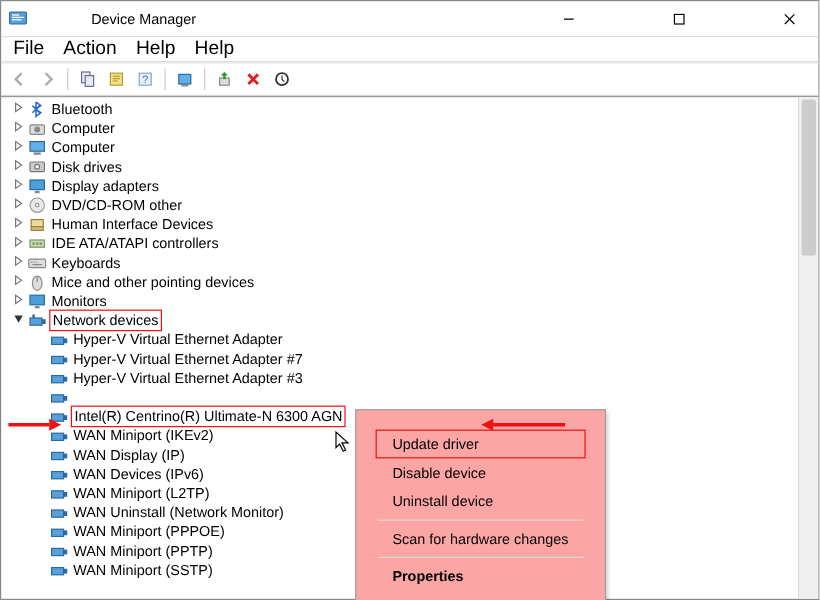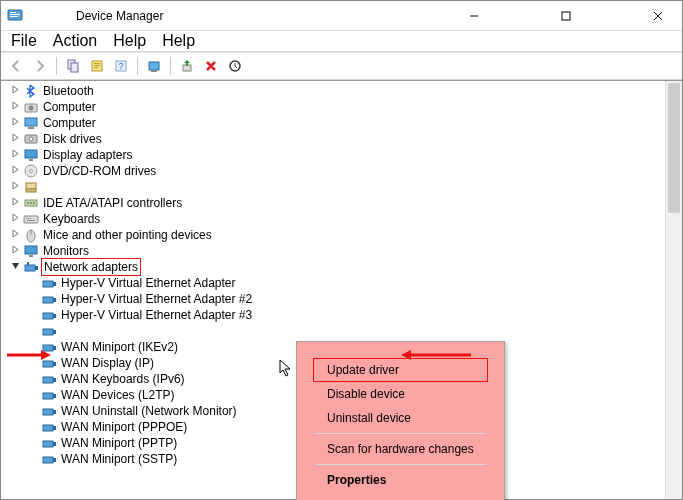--- a/index.html
+++ b/index.html
@@ -209,33 +209,34 @@
       <div class="row pad0">
         <span class="tw">
             <svg width="9" height="9" viewBox="0 0 9 9">
               <path d="M2 1 L7 4.5 L2 8 Z" fill="none" stroke="#777"></path>
             </svg>
           </span>
         <span class="devicon"><svg viewBox="0 0 16 16">
               <circle cx="8" cy="8" r="6" fill="#e8e8e8" stroke="#999"></circle>
               <circle cx="8" cy="8" r="1.5" fill="#fff" stroke="#999"></circle>
             </svg></span>
-        <span class="label">DVD/CD-ROM drives</span>
+        <span class="label">DVD/CD-ROM other</span>
       </div>
 
       <div class="row pad0">
         <span class="tw">
             <svg width="9" height="9" viewBox="0 0 9 9">
               <path d="M2 1 L7 4.5 L2 8 Z" fill="none" stroke="#777"></path>
             </svg>
           </span>
         <span class="devicon"><svg viewBox="0 0 16 16">
               <rect x="3" y="4" width="10" height="6" fill="#ead9a0" stroke="#a08030"></rect>
               <rect x="3" y="10" width="10" height="3" fill="#d0c080" stroke="#a08030"></rect>
             </svg></span>
+        <span class="label">Human Interface Devices</span>
       </div>
 
       <div class="row pad0">
         <span class="tw">
             <svg width="9" height="9" viewBox="0 0 9 9">
               <path d="M2 1 L7 4.5 L2 8 Z" fill="none" stroke="#777"></path>
             </svg>
           </span>
         <span class="devicon"><svg viewBox="0 0 16 16">
               <rect x="2" y="5" width="12" height="6" fill="#c8d8b8" stroke="#7a9860"></rect>
@@ -292,77 +293,84 @@
         <span class="tw">
             <svg width="9" height="9" viewBox="0 0 9 9">
               <path d="M1 2 L8 2 L4.5 8 Z" fill="#333"></path>
             </svg>
           </span>
         <span class="devicon"><svg viewBox="0 0 16 16">
               <rect x="2" y="6" width="10" height="6" fill="#5aa0d8" stroke="#2a6aa0"></rect>
               <rect x="12" y="7" width="3" height="4" fill="#2a6aa0"></rect>
               <rect x="4" y="3" width="2" height="3" fill="#2a6aa0"></rect>
             </svg></span>
-        <span class="label redbox">Network adapters</span>
+        <span class="label redbox">Network devices</span>
       </div>
 
       <div class="row pad2">
           <span class="devicon"><svg viewBox="0 0 16 16">
               <rect x="2" y="6" width="10" height="6" fill="#5aa0d8" stroke="#2a6aa0"></rect>
               <rect x="12" y="7" width="3" height="4" fill="#2a6aa0"></rect>
             </svg></span>
           <span class="label">Hyper-V Virtual Ethernet Adapter</span>
         </div>
       <div class="row pad2">
           <span class="devicon"><svg viewBox="0 0 16 16">
               <rect x="2" y="6" width="10" height="6" fill="#5aa0d8" stroke="#2a6aa0"></rect>
               <rect x="12" y="7" width="3" height="4" fill="#2a6aa0"></rect>
             </svg></span>
-          <span class="label">Hyper-V Virtual Ethernet Adapter #2</span>
+          <span class="label">Hyper-V Virtual Ethernet Adapter #7</span>
         </div>
       <div class="row pad2">
           <span class="devicon"><svg viewBox="0 0 16 16">
               <rect x="2" y="6" width="10" height="6" fill="#5aa0d8" stroke="#2a6aa0"></rect>
               <rect x="12" y="7" width="3" height="4" fill="#2a6aa0"></rect>
             </svg></span>
           <span class="label">Hyper-V Virtual Ethernet Adapter #3</span>
         </div>
       <div class="row pad2">
           <span class="devicon"><svg viewBox="0 0 16 16">
               <rect x="2" y="6" width="10" height="6" fill="#5aa0d8" stroke="#2a6aa0"></rect>
               <rect x="12" y="7" width="3" height="4" fill="#2a6aa0"></rect>
             </svg></span>
         </div>
       <div class="row pad2">
           <span class="devicon"><svg viewBox="0 0 16 16">
               <rect x="2" y="6" width="10" height="6" fill="#5aa0d8" stroke="#2a6aa0"></rect>
               <rect x="12" y="7" width="3" height="4" fill="#2a6aa0"></rect>
             </svg></span>
+          <span class="label redbox">Intel(R) Centrino(R) Ultimate-N 6300 AGN</span>
+        </div>
+      <div class="row pad2">
+          <span class="devicon"><svg viewBox="0 0 16 16">
+              <rect x="2" y="6" width="10" height="6" fill="#5aa0d8" stroke="#2a6aa0"></rect>
+              <rect x="12" y="7" width="3" height="4" fill="#2a6aa0"></rect>
+            </svg></span>
           <span class="label">WAN Miniport (IKEv2)</span>
         </div>
       <div class="row pad2">
           <span class="devicon"><svg viewBox="0 0 16 16">
               <rect x="2" y="6" width="10" height="6" fill="#5aa0d8" stroke="#2a6aa0"></rect>
               <rect x="12" y="7" width="3" height="4" fill="#2a6aa0"></rect>
             </svg></span>
           <span class="label">WAN Display (IP)</span>
         </div>
       <div class="row pad2">
           <span class="devicon"><svg viewBox="0 0 16 16">
               <rect x="2" y="6" width="10" height="6" fill="#5aa0d8" stroke="#2a6aa0"></rect>
               <rect x="12" y="7" width="3" height="4" fill="#2a6aa0"></rect>
             </svg></span>
-          <span class="label">WAN Keyboards (IPv6)</span>
-        </div>
-      <div class="row pad2">
-          <span class="devicon"><svg viewBox="0 0 16 16">
-              <rect x="2" y="6" width="10" height="6" fill="#5aa0d8" stroke="#2a6aa0"></rect>
-              <rect x="12" y="7" width="3" height="4" fill="#2a6aa0"></rect>
-            </svg></span>
-          <span class="label">WAN Devices (L2TP)</span>
+          <span class="label">WAN Devices (IPv6)</span>
+        </div>
+      <div class="row pad2">
+          <span class="devicon"><svg viewBox="0 0 16 16">
+              <rect x="2" y="6" width="10" height="6" fill="#5aa0d8" stroke="#2a6aa0"></rect>
+              <rect x="12" y="7" width="3" height="4" fill="#2a6aa0"></rect>
+            </svg></span>
+          <span class="label">WAN Miniport (L2TP)</span>
         </div>
       <div class="row pad2">
           <span class="devicon"><svg viewBox="0 0 16 16">
               <rect x="2" y="6" width="10" height="6" fill="#5aa0d8" stroke="#2a6aa0"></rect>
               <rect x="12" y="7" width="3" height="4" fill="#2a6aa0"></rect>
             </svg></span>
           <span class="label">WAN Uninstall (Network Monitor)</span>
         </div>
       <div class="row pad2">
           <span class="devicon"><svg viewBox="0 0 16 16">

